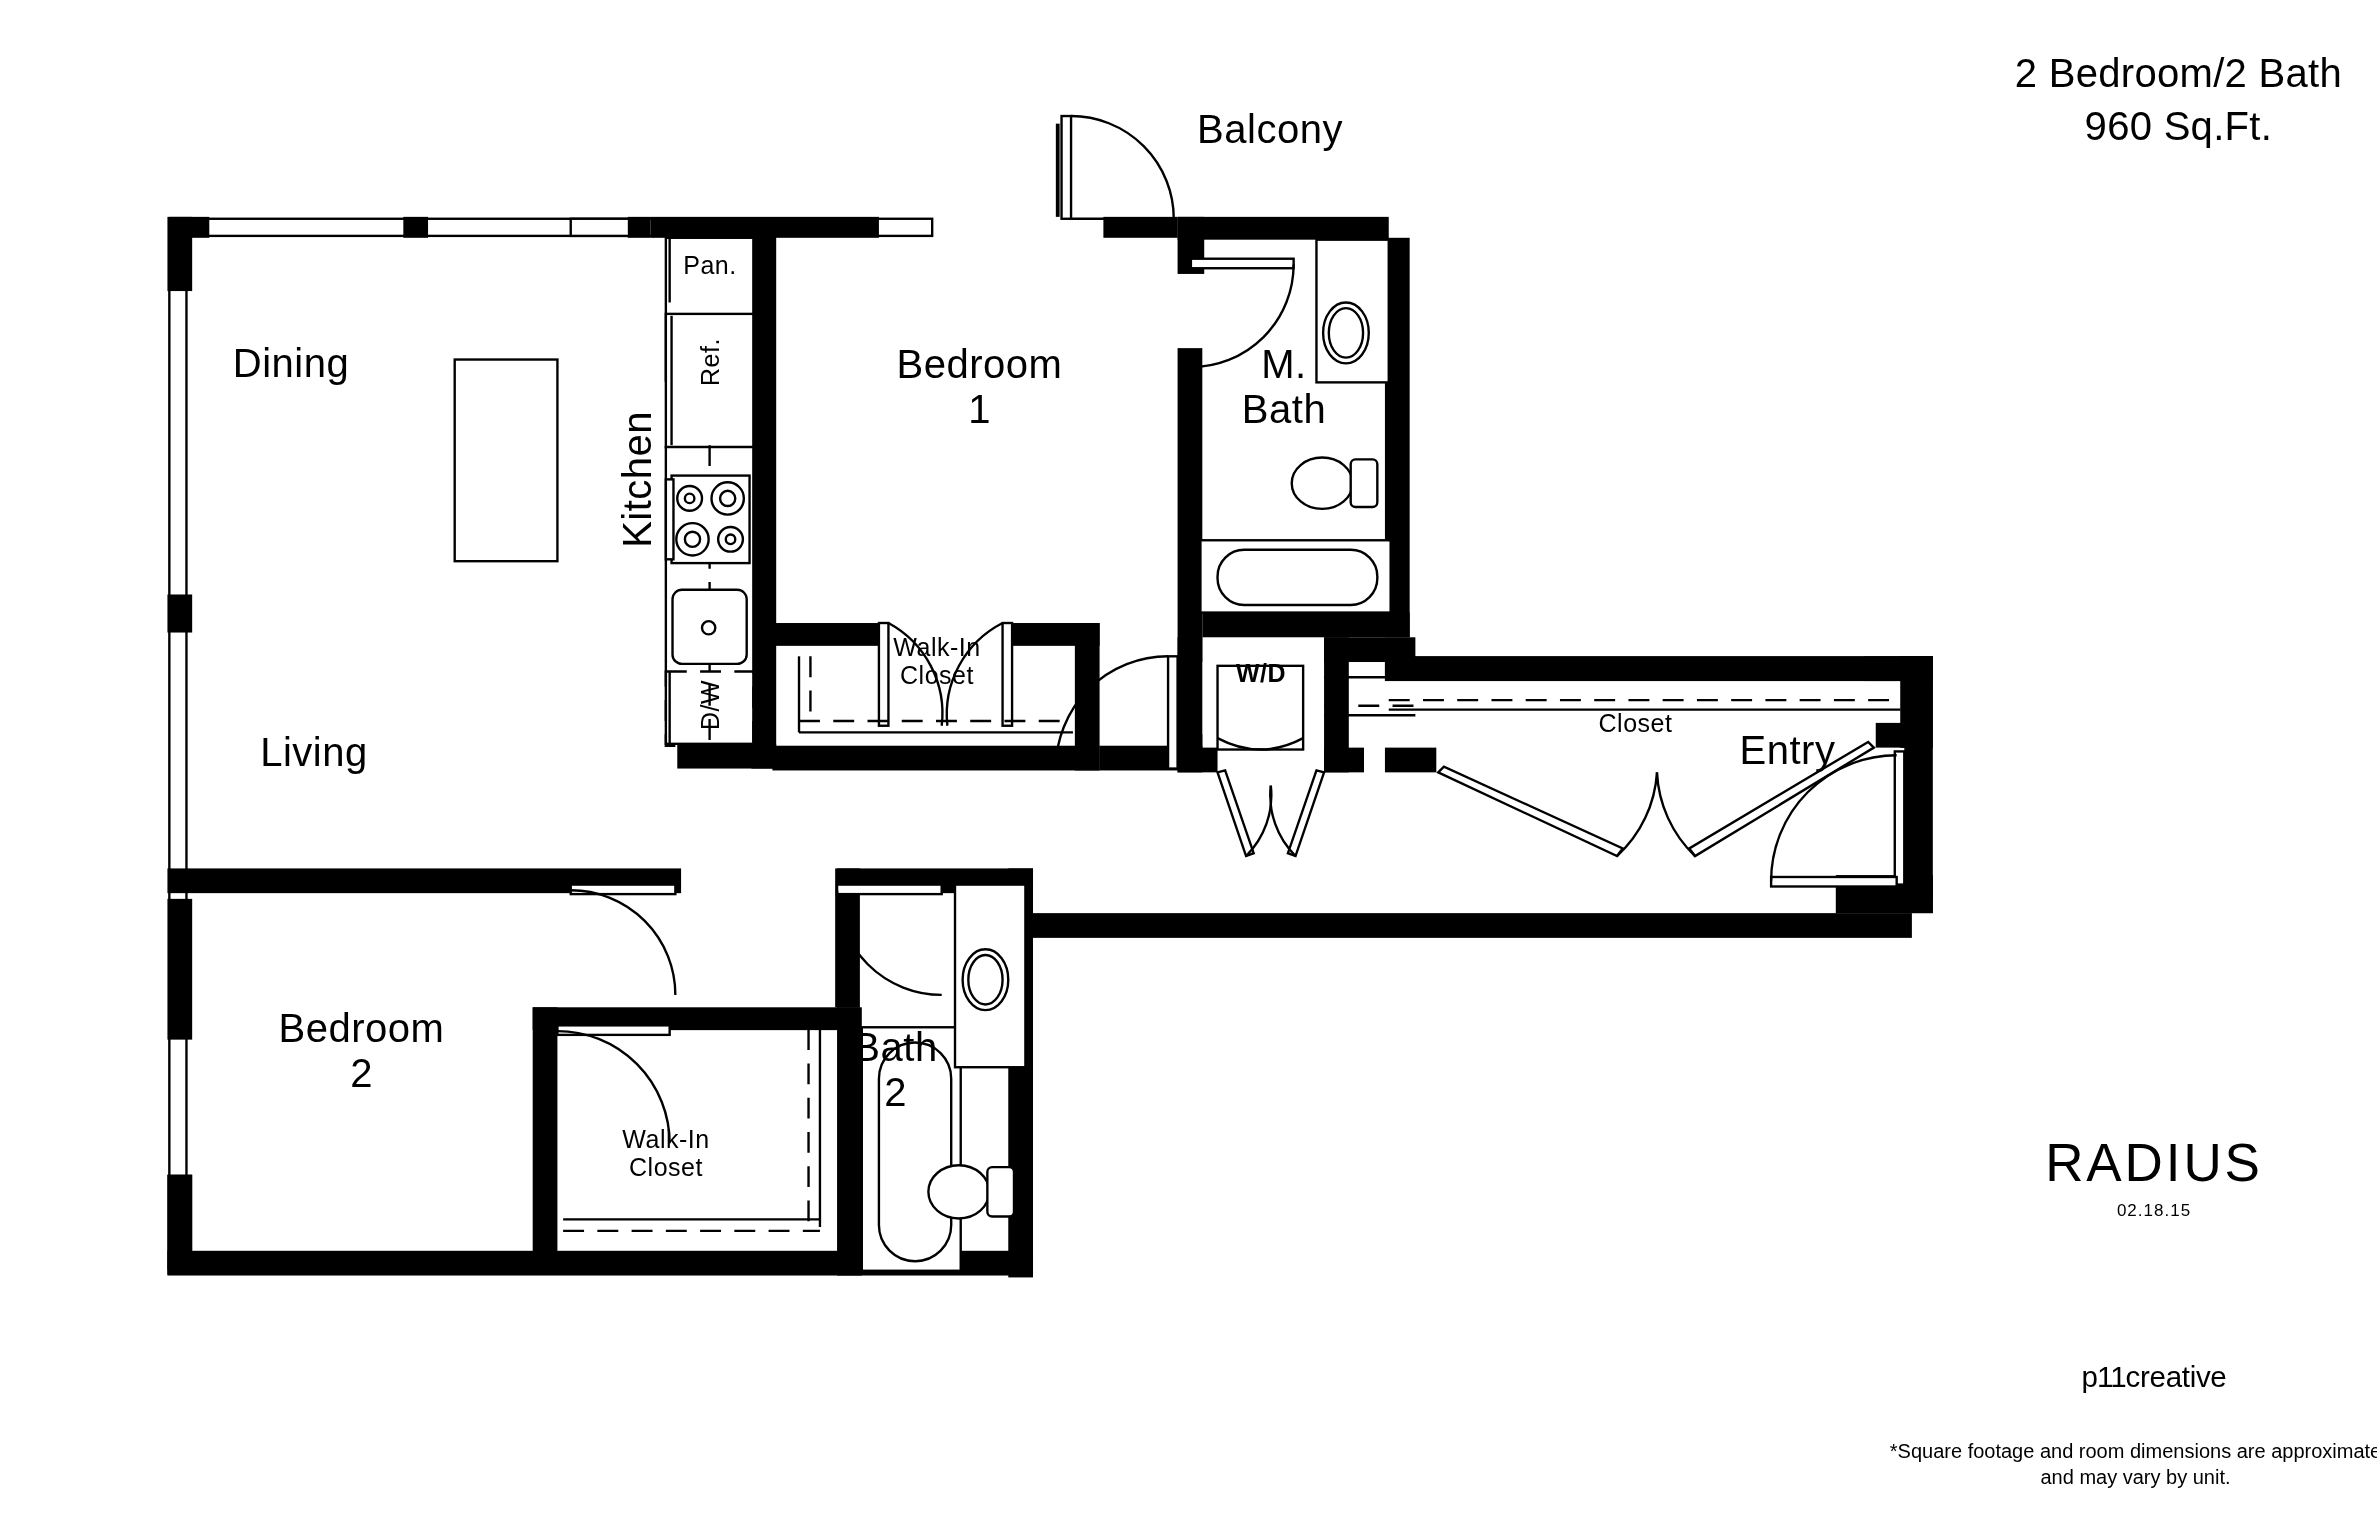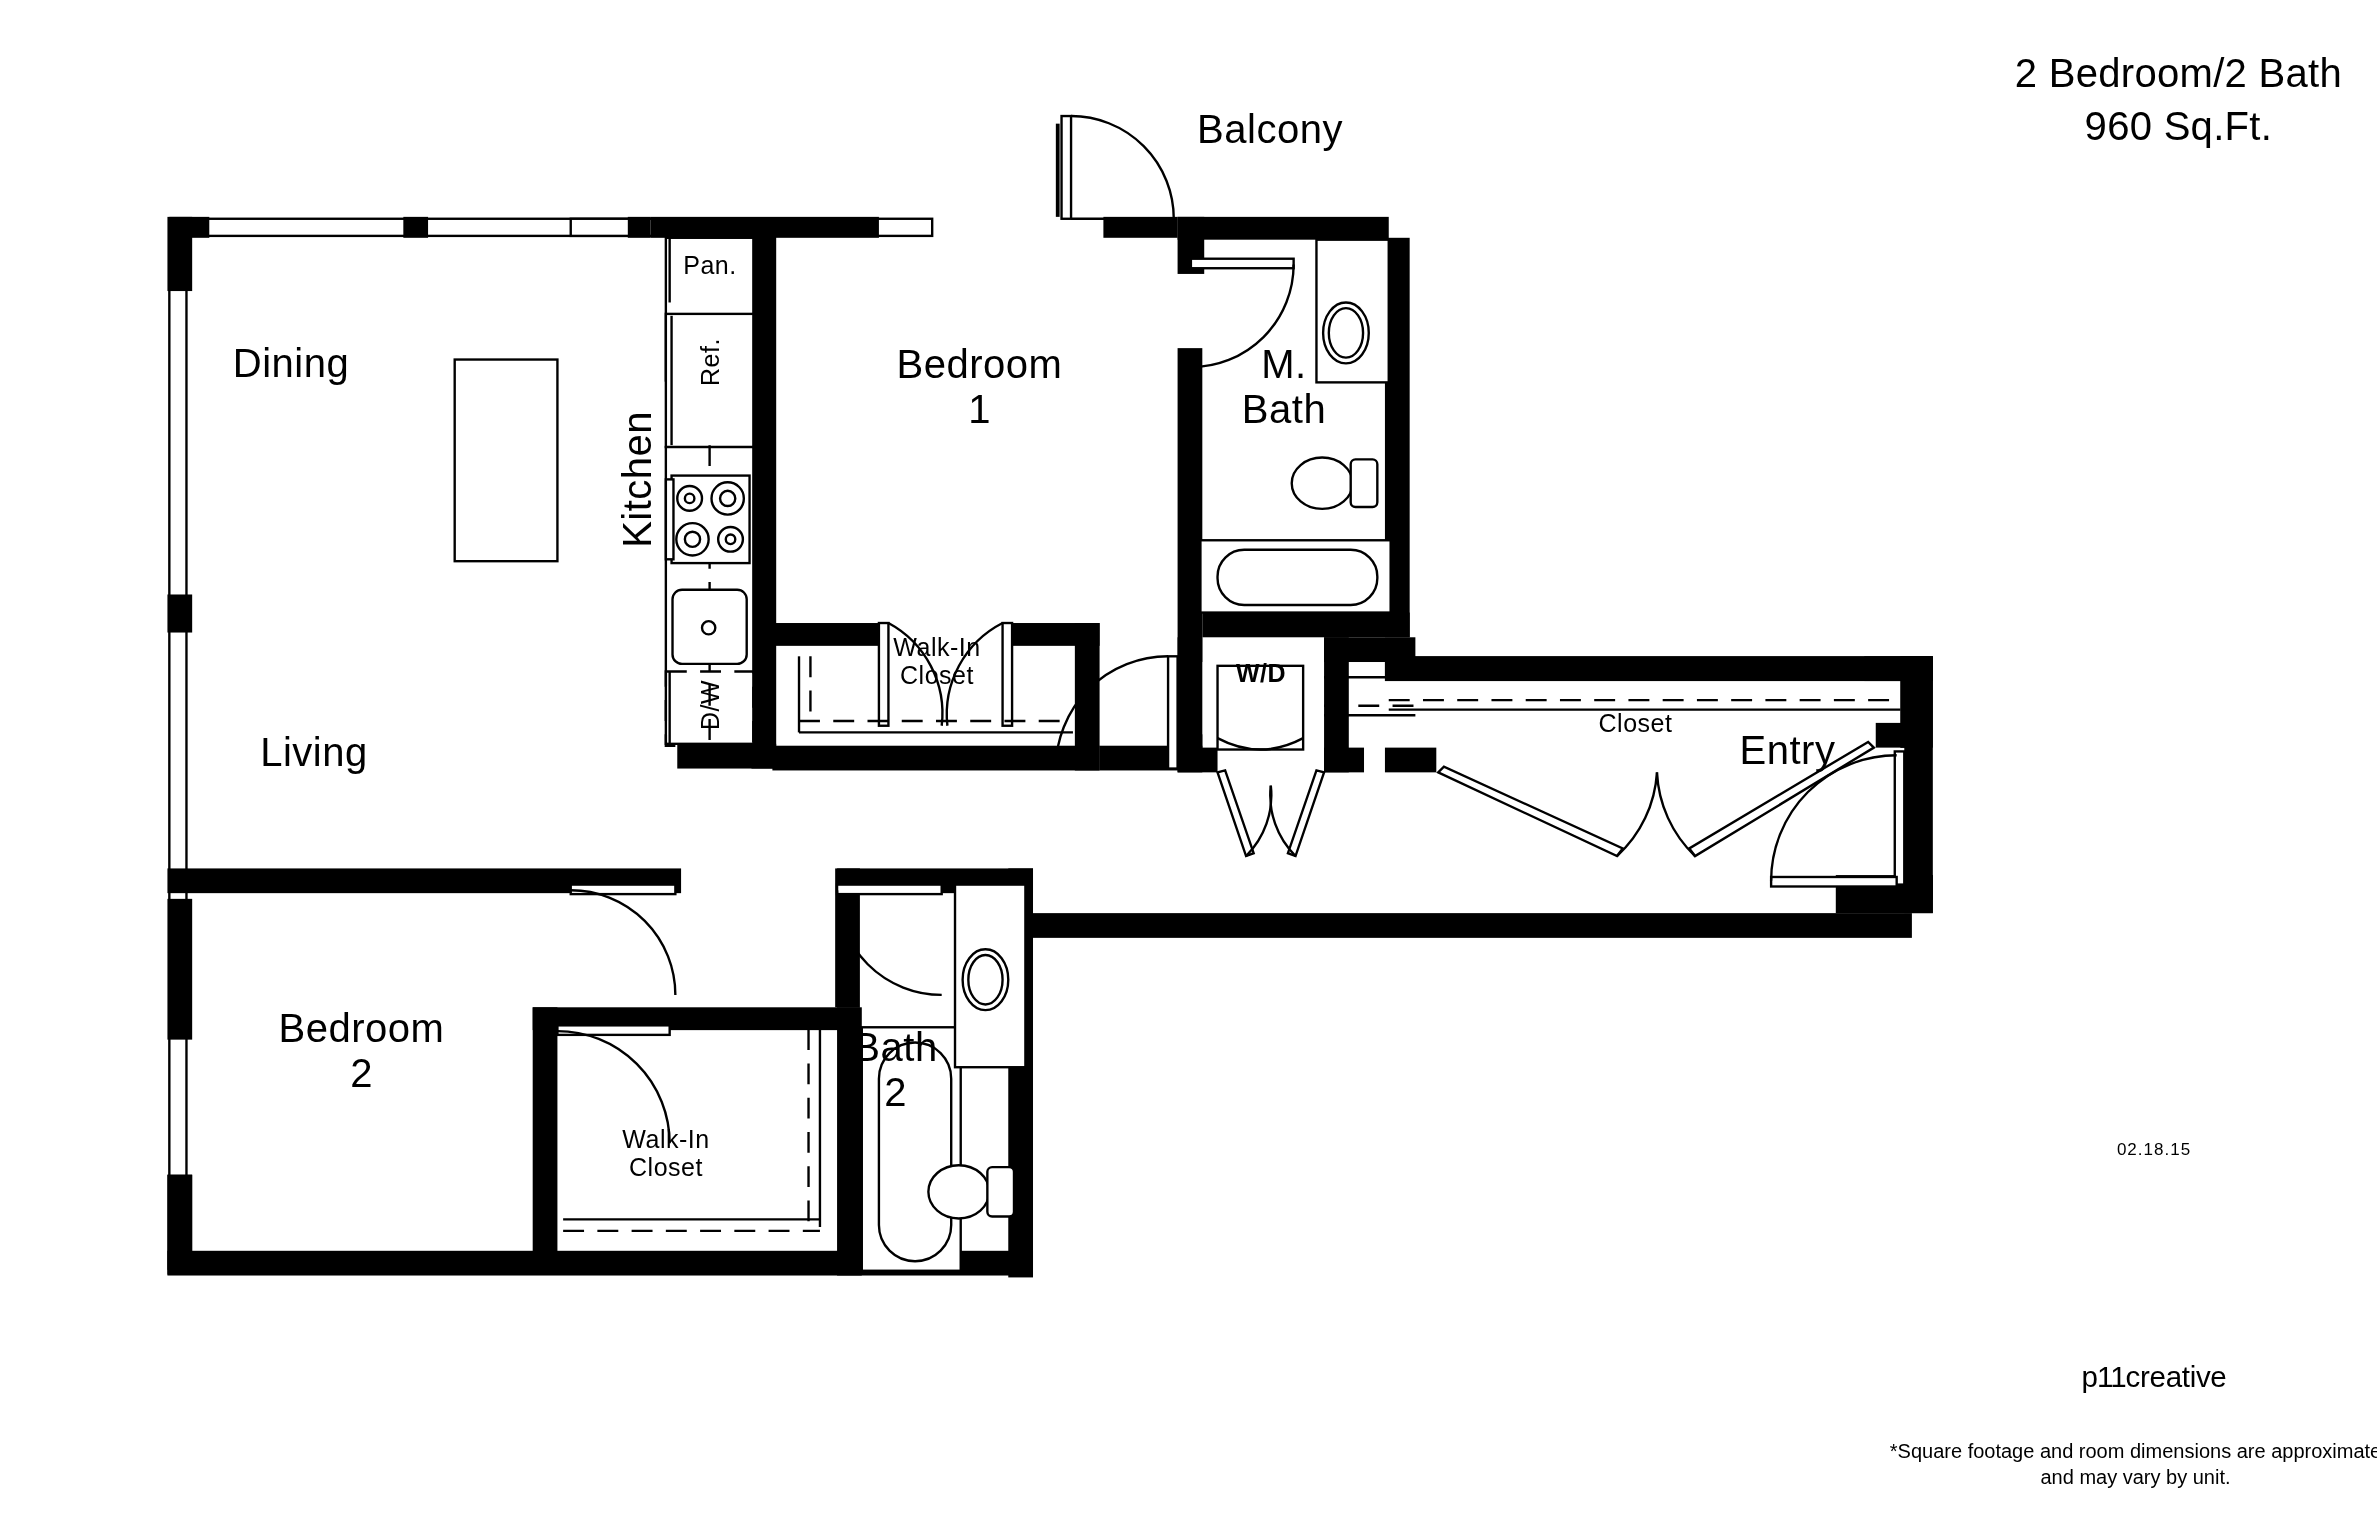--- a/index.html
+++ b/index.html
@@ -301,20 +301,21 @@
 <div class="lbl room-lbl tiny rot90" style="left:666px;top:348px;width:88px;">Ref.</div>
 
 <div class="lbl room-lbl tiny rot90" style="left:666px;top:691px;width:88px;">D/W</div>
 
 <div id="titleblock">
   <div id="plan-sub1">2 Bedroom/2 Bath</div>
   <div id="plan-sub2">960 Sq.Ft.</div>
 </div>
 
 <div id="brandblock">
+  <div id="brand-name">RADIUS</div>
   <div id="brand-date">02.18.15</div>
 </div>
 
 <div id="agencyblock">
   <div id="agency-logo"><b>p11</b><span>creative</span></div>
 </div>
 
 <div id="disclaimer">*Square footage and room dimensions
 are approximate and may vary by unit.</div>
 

